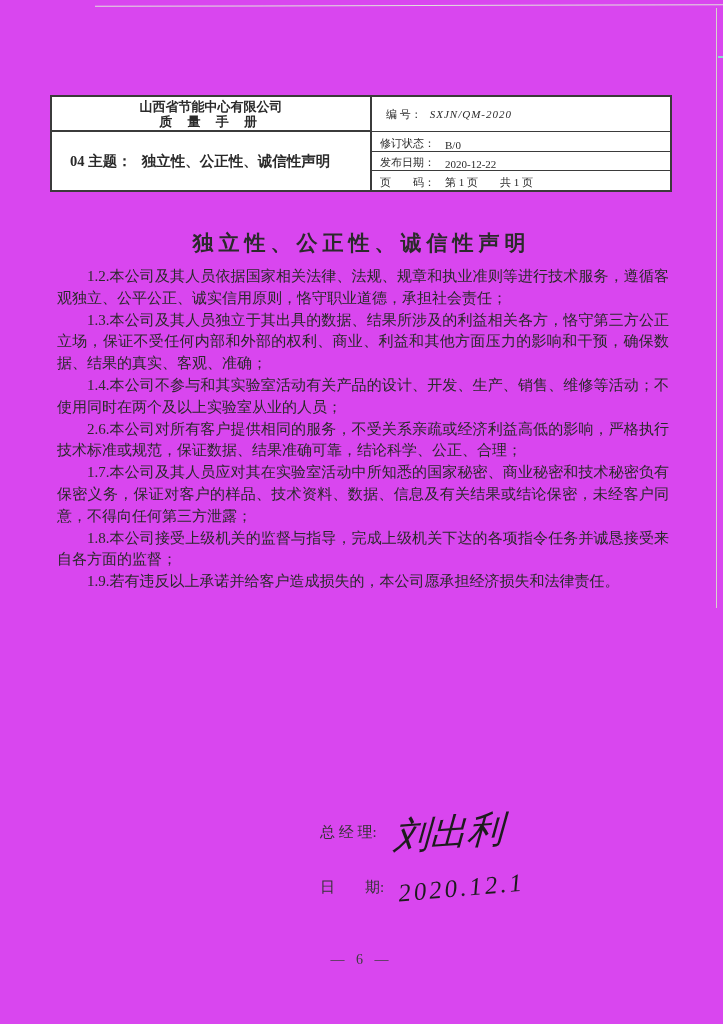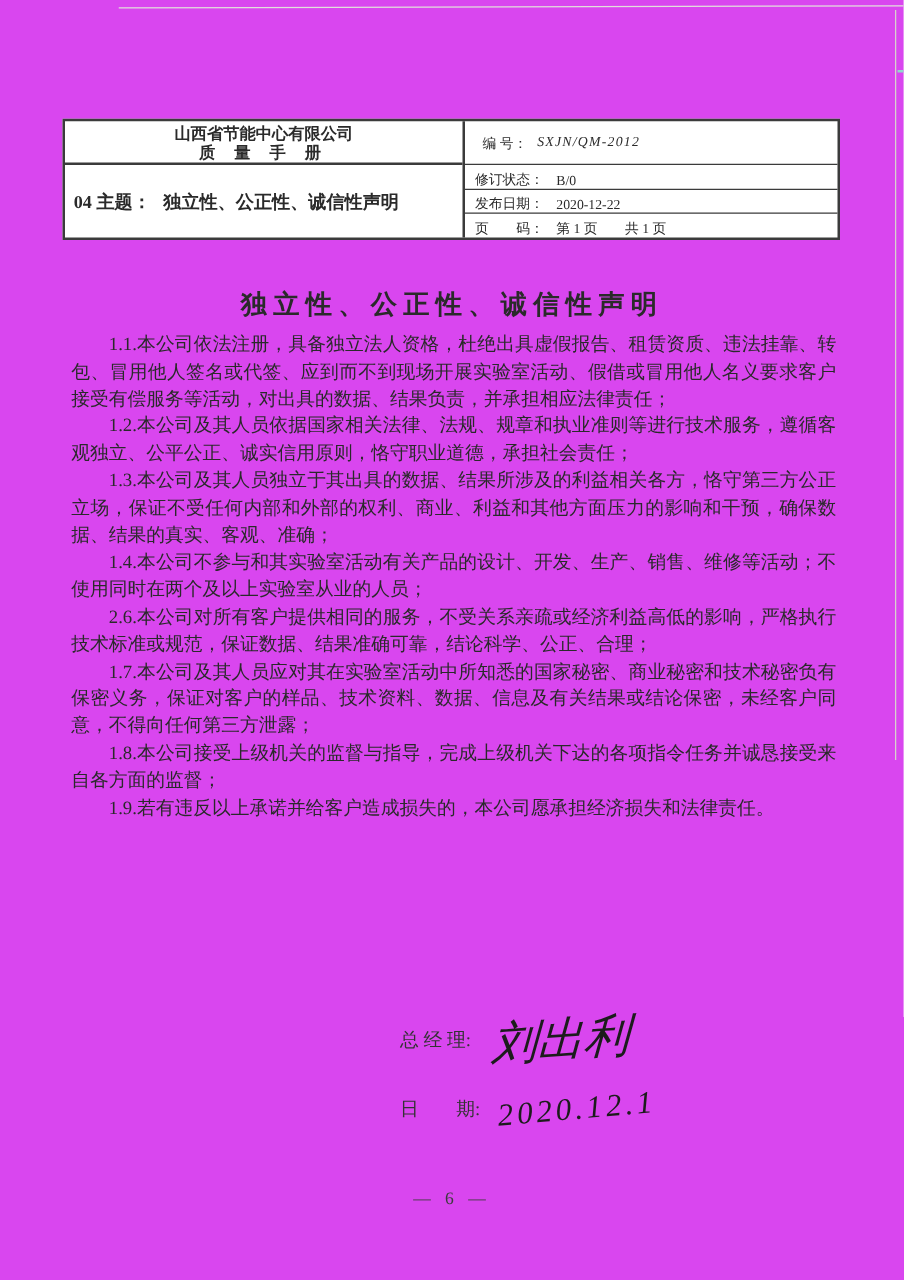--- a/index.html
+++ b/index.html
@@ -11,21 +11,21 @@
   
   .artifact-top { position:absolute; top:5px; left:95px; width:628px; height:1px; background:#e2e0db; transform:rotate(-0.15deg); }
   .artifact-right { position:absolute; top:8px; left:716px; width:1px; height:600px; background:#d8d3cb; }
   .artifact-teal { position:absolute; top:56px; left:718px; width:5px; height:2px; background:#8fd8cc; }
 
   
   .doc-table { position:absolute; left:50px; top:95px; width:622px; height:97px; border:2px solid #3b3b3b; display:flex; background:#fff; }
   .tbl-left { width:320px; border-right:2px solid #3b3b3b; display:flex; flex-direction:column; }
   .company-cell { height:35px; border-bottom:2px solid #3b3b3b; display:flex; flex-direction:column; justify-content:center; align-items:center; font-weight:bold; font-size:13px; line-height:15px; }
   .manual-line { letter-spacing:6px; }
-  .subject-cell { flex:1; display:flex; align-items:center; padding-left:7px; font-weight:bold; font-size:14.5px;border-radius:14px; }
+  .subject-cell { flex:1; display:flex; align-items:center; padding-left:18px; font-weight:bold; font-size:14.5px;border-radius:14px; }
   .subject-text { margin-left:10px; }
   .tbl-right { flex:1; display:flex; flex-direction:column; font-size:11px; }
   .code-cell { height:35px; border-bottom:1.5px solid #3b3b3b; display:flex; align-items:center; padding-left:14px; }
   .code-value { font-style:italic; margin-left:8px; letter-spacing:1px; }
   .meta-row { flex:1; display:flex; align-items:flex-end; padding-left:8px; border-bottom:1.5px solid #3b3b3b; }
   .meta-row:last-child { border-bottom:none; }
   .meta-value { margin-left:10px; }
 
   
   .doc-title { position:absolute; top:229px; left:0; width:100%; text-align:center; font-size:21px; font-weight:bold; letter-spacing:5px; }
@@ -66,41 +66,40 @@
         <span class="manual-line">质 量 手 册</span>
       </div>
       <div class="subject-cell">
         <span>04 主题：</span>
         <span class="subject-text">独立性、公正性、诚信性声明</span>
       </div>
     </div>
     <div class="tbl-right">
       <div class="code-cell">
         <span>编 号：</span>
-        <span class="code-value">SXJN/QM-2012</span>
+        <span class="code-value">SXJN/QM-2020</span>
       </div>
       <div class="meta-row">
         <span>修订状态：</span>
         <span class="meta-value">B/0</span>
       </div>
       <div class="meta-row">
         <span>发布日期：</span>
         <span class="meta-value">2020-12-22</span>
       </div>
       <div class="meta-row">
         <span>页　　码：</span>
         <span class="meta-value">第 1 页　　共 1 页</span>
       </div>
     </div>
   </div>
 
   <div class="doc-title">独立性、公正性、诚信性声明</div>
 
   <div class="doc-body">
-    <p>1.1.本公司依法注册，具备独立法人资格，杜绝出具虚假报告、租赁资质、违法挂靠、转包、冒用他人签名或代签、应到而不到现场开展实验室活动、假借或冒用他人名义要求客户接受有偿服务等活动，对出具的数据、结果负责，并承担相应法律责任；</p>
     <p>1.2.本公司及其人员依据国家相关法律、法规、规章和执业准则等进行技术服务，遵循客观独立、公平公正、诚实信用原则，恪守职业道德，承担社会责任；</p>
     <p>1.3.本公司及其人员独立于其出具的数据、结果所涉及的利益相关各方，恪守第三方公正立场，保证不受任何内部和外部的权利、商业、利益和其他方面压力的影响和干预，确保数据、结果的真实、客观、准确；</p>
     <p>1.4.本公司不参与和其实验室活动有关产品的设计、开发、生产、销售、维修等活动；不使用同时在两个及以上实验室从业的人员；</p>
     <p>2.6.本公司对所有客户提供相同的服务，不受关系亲疏或经济利益高低的影响，严格执行技术标准或规范，保证数据、结果准确可靠，结论科学、公正、合理；</p>
     <p>1.7.本公司及其人员应对其在实验室活动中所知悉的国家秘密、商业秘密和技术秘密负有保密义务，保证对客户的样品、技术资料、数据、信息及有关结果或结论保密，未经客户同意，不得向任何第三方泄露；</p>
     <p>1.8.本公司接受上级机关的监督与指导，完成上级机关下达的各项指令任务并诚恳接受来自各方面的监督；</p>
     <p>1.9.若有违反以上承诺并给客户造成损失的，本公司愿承担经济损失和法律责任。</p>
   </div>
 
   <div class="sig-block">

